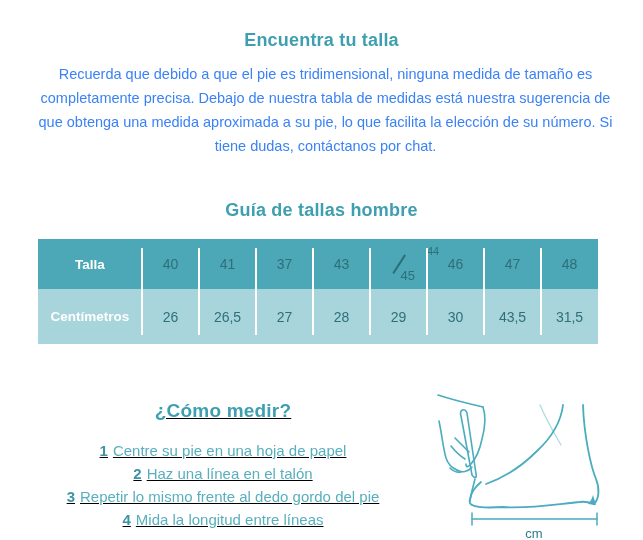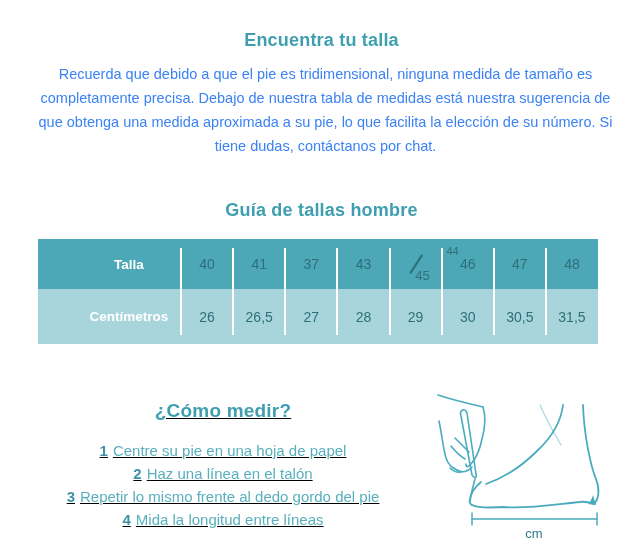--- a/index.html
+++ b/index.html
@@ -11,21 +11,21 @@
     color:#3E9FB0; font-size:18px; font-weight:700; letter-spacing:.2px;
   }
   .intro-paragraph {
     margin-top:11px; width:575px; color:#3b82f6; font-size:14.5px; line-height:24px;
   }
 
   .guide-title { margin-top:42px; }
 
   
   .size-table { margin-top:18px; width:560px; }
-  .trow { display:flex; width:100%;padding-left:39px; }
+  .trow { display:flex; width:100%; }
   .trow-head { background:#4CA8B6; height:50px; }
   .trow-cm   { background:#A8D5DB; height:55px; }
   .cell {
     position:relative; flex:1 1 0; display:flex; align-items:center; justify-content:center;
     color:#2E6F7A; font-size:14px; font-weight:500;
   }
   .cell-label { flex:0 0 104px; color:#ffffff; font-size:13.5px; font-weight:700; }
   .trow .cell + .cell::before {
     content:""; position:absolute; left:-1px; width:2px; background:#ffffff;
   }
@@ -77,21 +77,21 @@
       <div class="cell">48</div>
     </div>
     <div class="trow trow-cm">
       <div class="cell cell-label">Centímetros</div>
       <div class="cell">26</div>
       <div class="cell">26,5</div>
       <div class="cell">27</div>
       <div class="cell">28</div>
       <div class="cell">29</div>
       <div class="cell">30</div>
-      <div class="cell">30,5</div>
+      <div class="cell">43,5</div>
       <div class="cell">31,5</div>
     </div>
   </div>
 
   <div class="bottom">
     <div class="measure-col">
       <h2 class="section-title measure-title">¿Cómo medir?</h2>
       <div class="steps">
         <div class="step">
           <span class="step-num">1</span><span class="step-text">Centre su pie en una hoja de papel</span>

